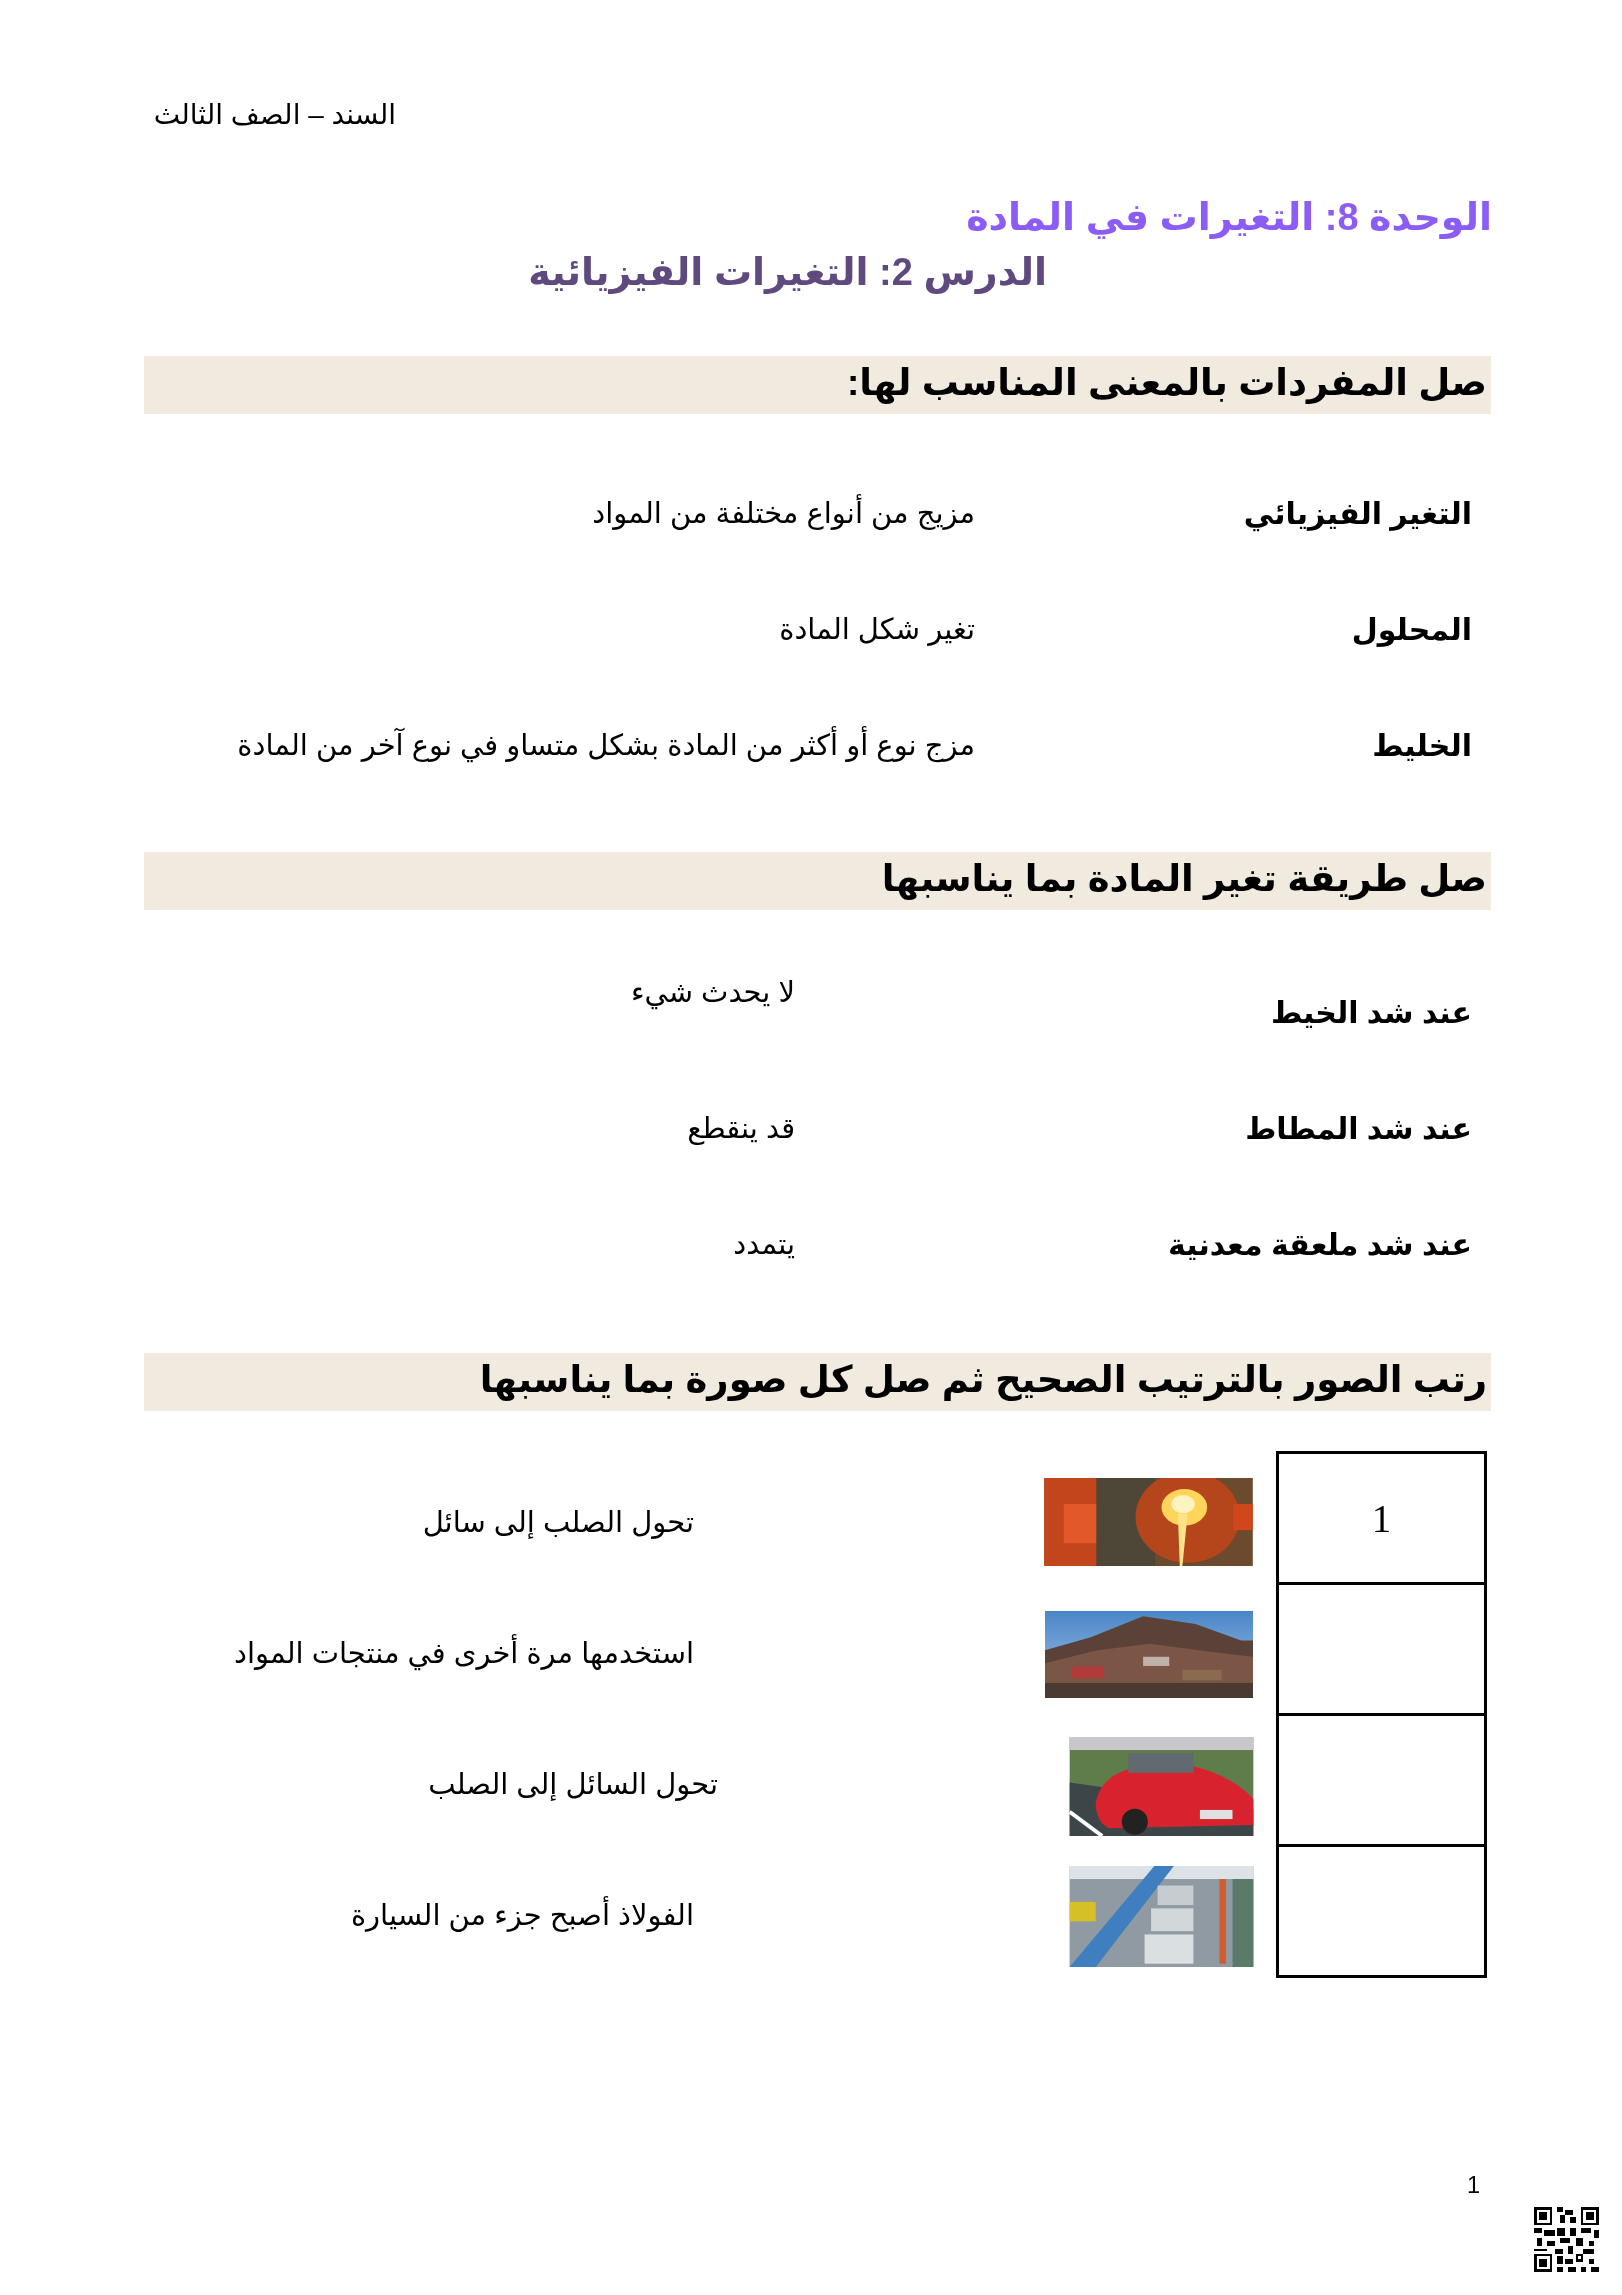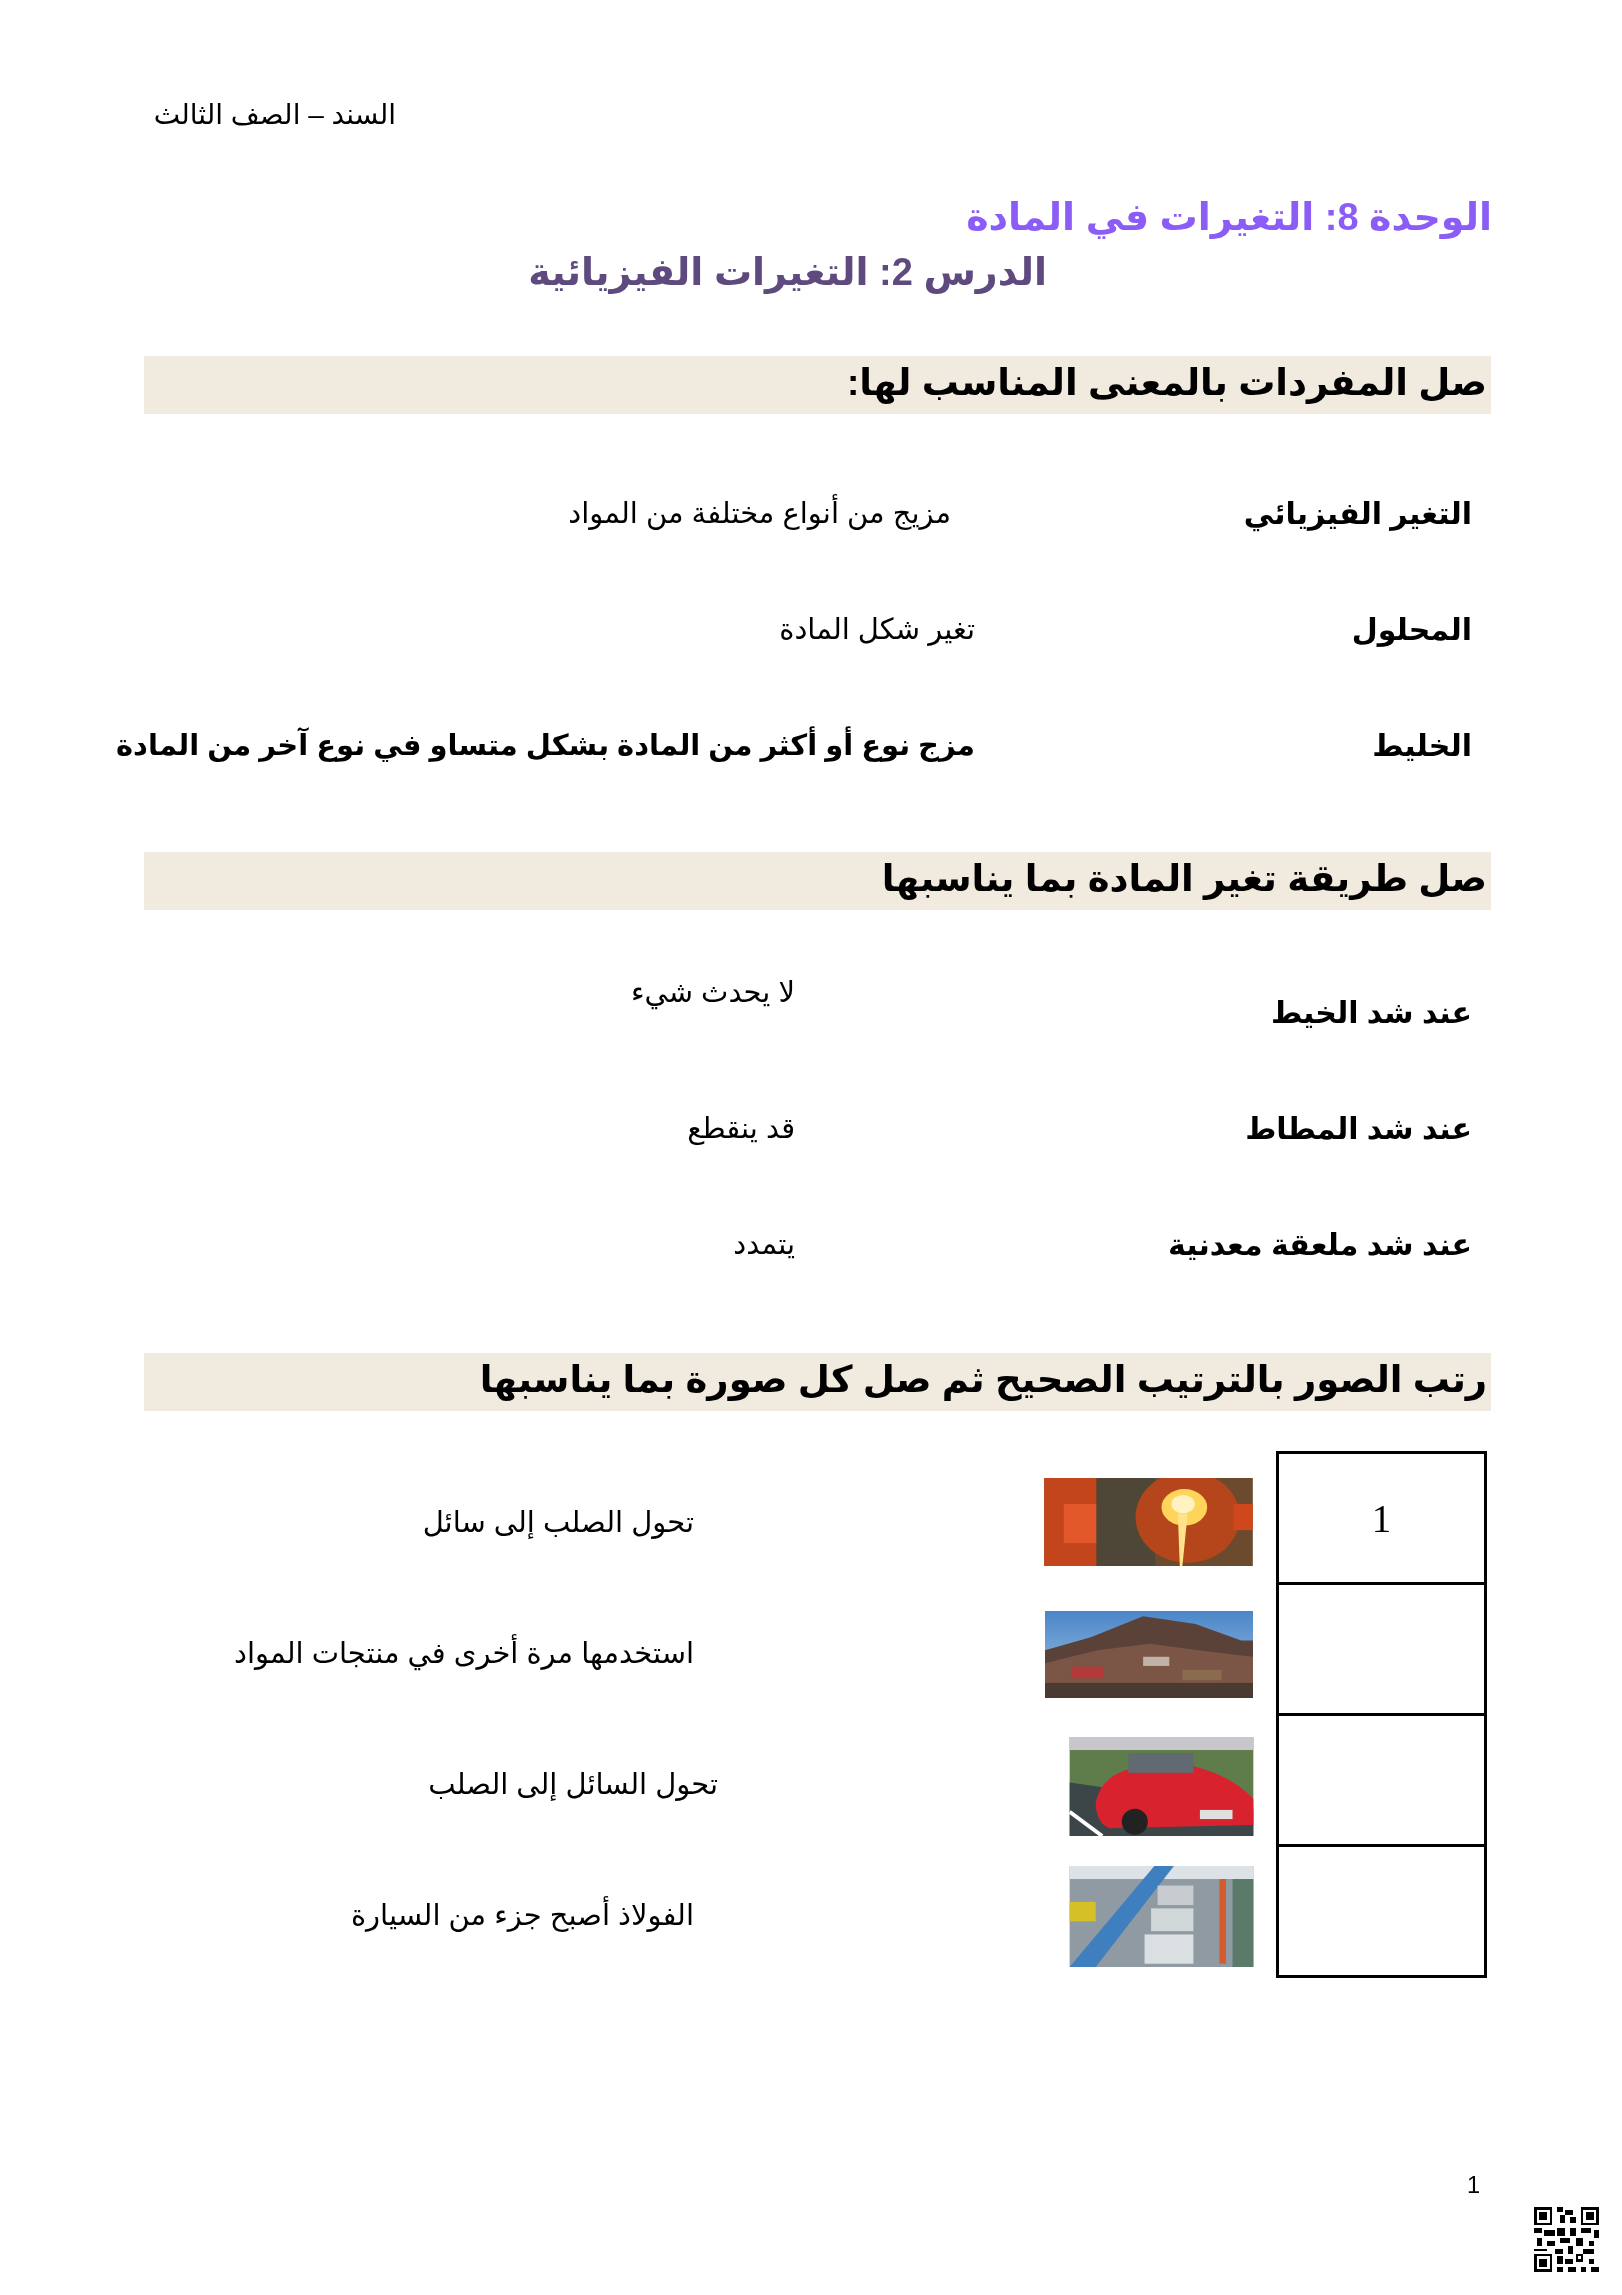--- a/index.html
+++ b/index.html
@@ -30,23 +30,23 @@
 <div class="abs lesson-title rtl">الدرس 2: التغيرات الفيزيائية</div>
 
 <div class="abs banner rtl" style="top:356px;">
   <span class="banner-text">صل المفردات بالمعنى المناسب لها:</span>
 </div>
 
 <div class="abs term rtl" style="top:496px;">التغير الفيزيائي</div>
 <div class="abs term rtl" style="top:612px;">المحلول</div>
 <div class="abs term rtl" style="top:728px;">الخليط</div>
 
-<div class="abs def rtl" style="right:672px; top:496px;">مزيج من أنواع مختلفة من المواد</div>
+<div class="abs def rtl" style="right:648px; top:496px;">مزيج من أنواع مختلفة من المواد</div>
 <div class="abs def rtl" style="right:648px; top:612px;">تغير شكل المادة</div>
-<div class="abs def rtl" style="right:648px; top:728px;font-weight:bold;">مزج نوع أو أكثر من المادة بشكل متساو في نوع آخر من المادة</div>
+<div class="abs def rtl" style="right:648px; top:728px;">مزج نوع أو أكثر من المادة بشكل متساو في نوع آخر من المادة</div>
 
 <div class="abs banner rtl" style="top:852px;">
   <span class="banner-text">صل طريقة تغير المادة بما يناسبها</span>
 </div>
 
 <div class="abs term rtl" style="top:995px;">عند شد الخيط</div>
 <div class="abs term rtl" style="top:1111px;">عند شد المطاط</div>
 <div class="abs term rtl" style="top:1227px;">عند شد ملعقة معدنية</div>
 
 <div class="abs def rtl" style="right:828px; top:975px;">لا يحدث شيء</div>

